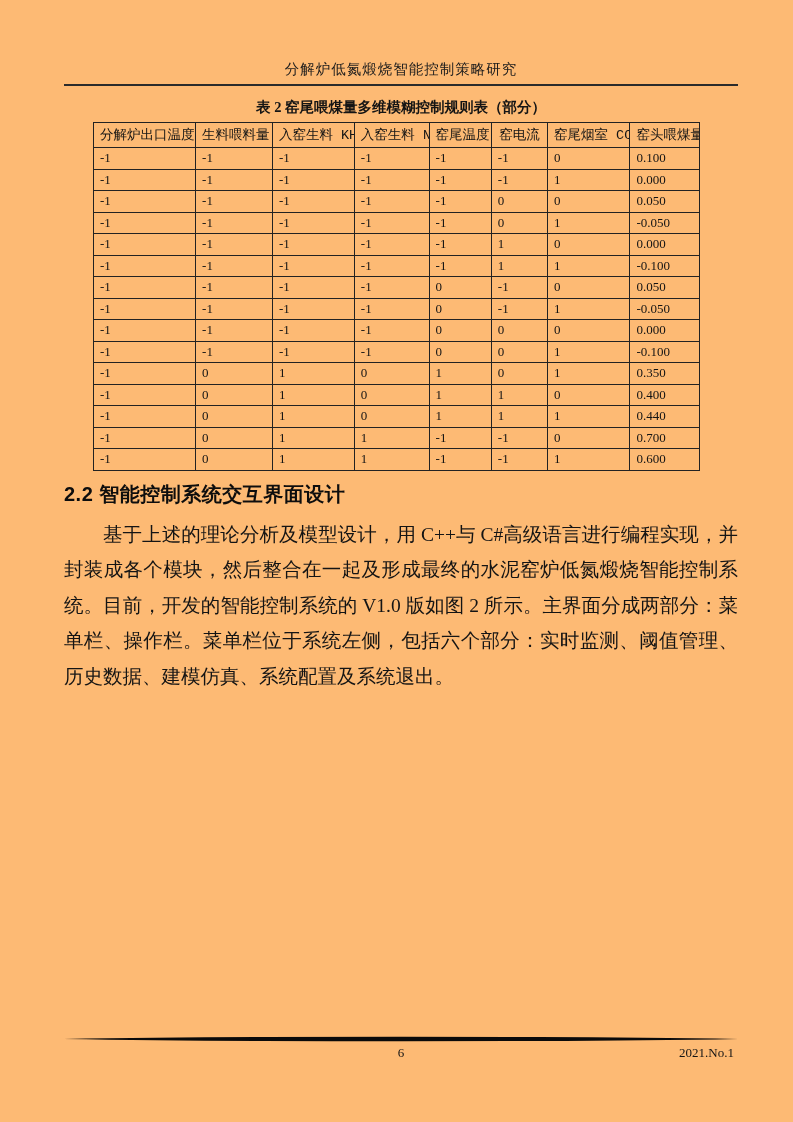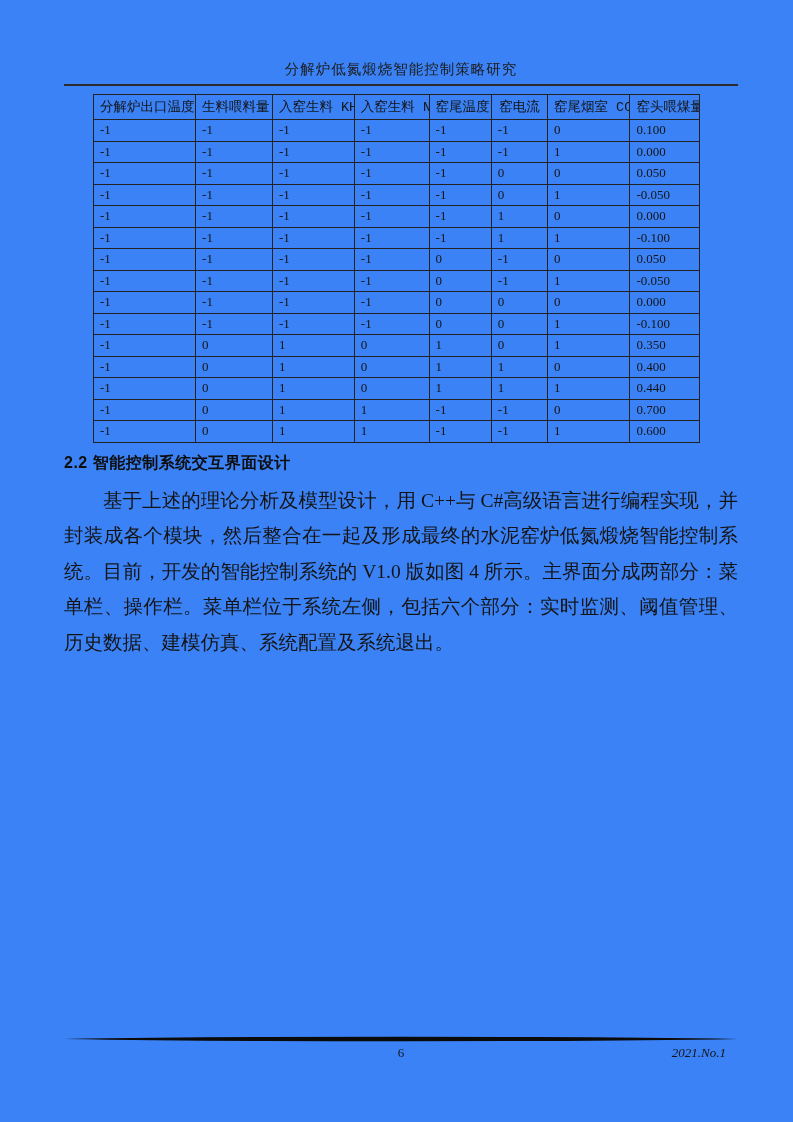--- a/index.html
+++ b/index.html
@@ -6,21 +6,21 @@
     margin: 0;
     padding: 0;
     background: #e8e8e8;
     font-family: "Liberation Serif", "DejaVu Serif", serif;
   }
   .page {
     position: relative;
     width: 793px;
     height: 1122px;
     margin: 0 auto;
-    background: #3b82f6;
+    background: #fdba74;
     color: #111111;
     overflow: hidden;
     box-sizing: border-box;
   }
   .content {
     padding: 0 55px 0 64px; 
   }
   
   .running-title {
     margin-top: 60px;
@@ -92,21 +92,21 @@
     font-size: 13.5px;
     line-height: 23px;
     text-indent: 2em;
     text-align: justify;
     color: #161616;
   }
   
   h2.section-heading {
     margin: 10px 0 0 0;
     font-family: "Liberation Sans", "DejaVu Sans", sans-serif;
-    font-size: 16px;
+    font-size: 20px;
     font-weight: bold;
     color: #0d0d0d;
     letter-spacing: 0.5px;
   }
   h2.section-heading + p.body { margin-top: 9px; }
   
   .footer {
     position: absolute;
     left: 64px;
     right: 55px;
@@ -119,36 +119,36 @@
     height: 18px;
     font-size: 13px;
     color: #141414;
   }
   .page-number {
     display: block;
     text-align: center;
   }
   .journal-issue {
     position: absolute;
-    right: 12px;
+    right: 4px;
     top: 0;
-    font-style: italic;
   }
 </style>
 </head>
 <body>
 
 <div class="page">
   <div class="content">
 
     <div class="running-title">分解炉低氮煅烧智能控制策略研究</div>
     <hr class="header-rule">
 
 
 
+    <div class="table-caption">表 2 窑尾喂煤量多维模糊控制规则表（部分）</div>
 
     <table class="rules">
       <thead>
         <tr>
             <th>分解炉出口温度</th>
             <th>生料喂料量</th>
             <th>入窑生料 KH</th>
             <th>入窑生料 N</th>
             <th>窑尾温度</th>
             <th>窑电流</th>
@@ -306,21 +306,21 @@
             <td>-1</td>
             <td>1</td>
             <td>0.600</td>
           </tr>
         </tbody>
     </table>
 
 
     <h2 class="section-heading">2.2 智能控制系统交互界面设计</h2>
 
-    <p class="body indent">基于上述的理论分析及模型设计，用 C++与 C#高级语言进行编程实现，并封装成各个模块，然后整合在一起及形成最终的水泥窑炉低氮煅烧智能控制系统。目前，开发的智能控制系统的 V1.0 版如图 4 所示。主界面分成两部分：菜单栏、操作栏。菜单栏位于系统左侧，包括六个部分：实时监测、阈值管理、历史数据、建模仿真、系统配置及系统退出。</p>
+    <p class="body indent">基于上述的理论分析及模型设计，用 C++与 C#高级语言进行编程实现，并封装成各个模块，然后整合在一起及形成最终的水泥窑炉低氮煅烧智能控制系统。目前，开发的智能控制系统的 V1.0 版如图 2 所示。主界面分成两部分：菜单栏、操作栏。菜单栏位于系统左侧，包括六个部分：实时监测、阈值管理、历史数据、建模仿真、系统配置及系统退出。</p>
 
 
   </div>
 
   <div class="footer">
     <svg class="footer-rule-svg" viewBox="0 0 674 6" preserveAspectRatio="none" aria-hidden="true">
       <path d="M0,3 Q90,1.4 200,1 Q337,0.6 474,1 Q584,1.4 674,3 Q584,4.6 474,5 Q337,5.4 200,5 Q90,4.6 0,3 Z" fill="#0a0a0a"></path>
     </svg>
     <div class="footer-row">
       <span class="page-number">6</span>

